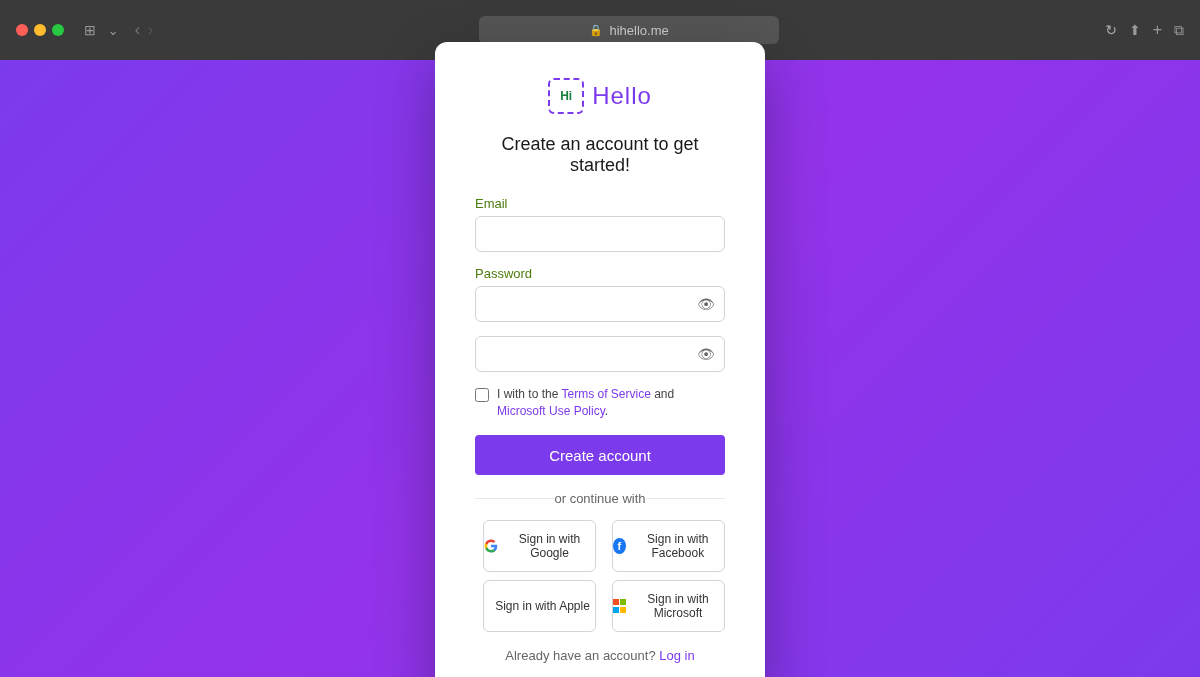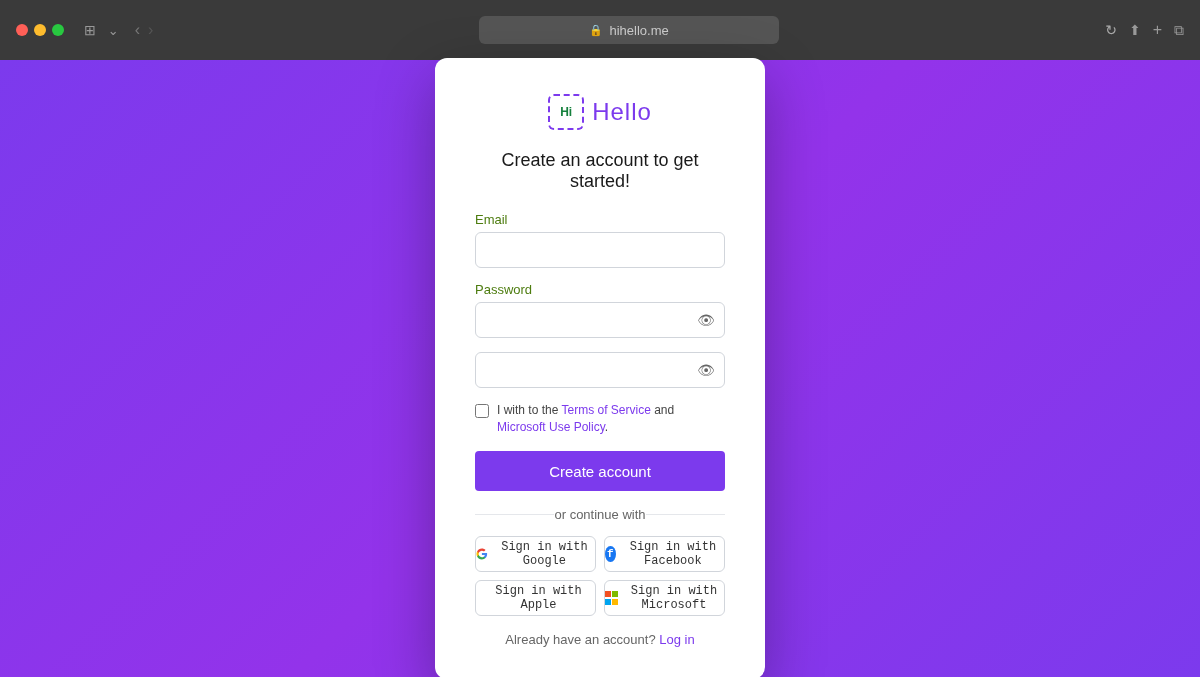--- a/index.html
+++ b/index.html
@@ -242,28 +242,29 @@
       grid-template-columns: 1fr 1fr;
       gap: 8px;
       margin-bottom: 16px;
     }
 
     .social-btn {
       display: flex;
       align-items: center;
       justify-content: center;
       gap: 6px;
-      height: 36px;
+      height: 52px;
       border: 1px solid #d1d5db;
       border-radius: 6px;
       background: #fff;
       font-size: 12px;
       color: #333;
       cursor: pointer;
-      font-family: Liberation Mono, monospace;
+      font-family: Liberation Sans, sans-serif;
+      margin-left: 8px;
     }
 
     
     .fb-icon {
       width: 16px;
       height: 16px;
       background: #1877f2;
       border-radius: 50%;
       display: flex;
       align-items: center;

